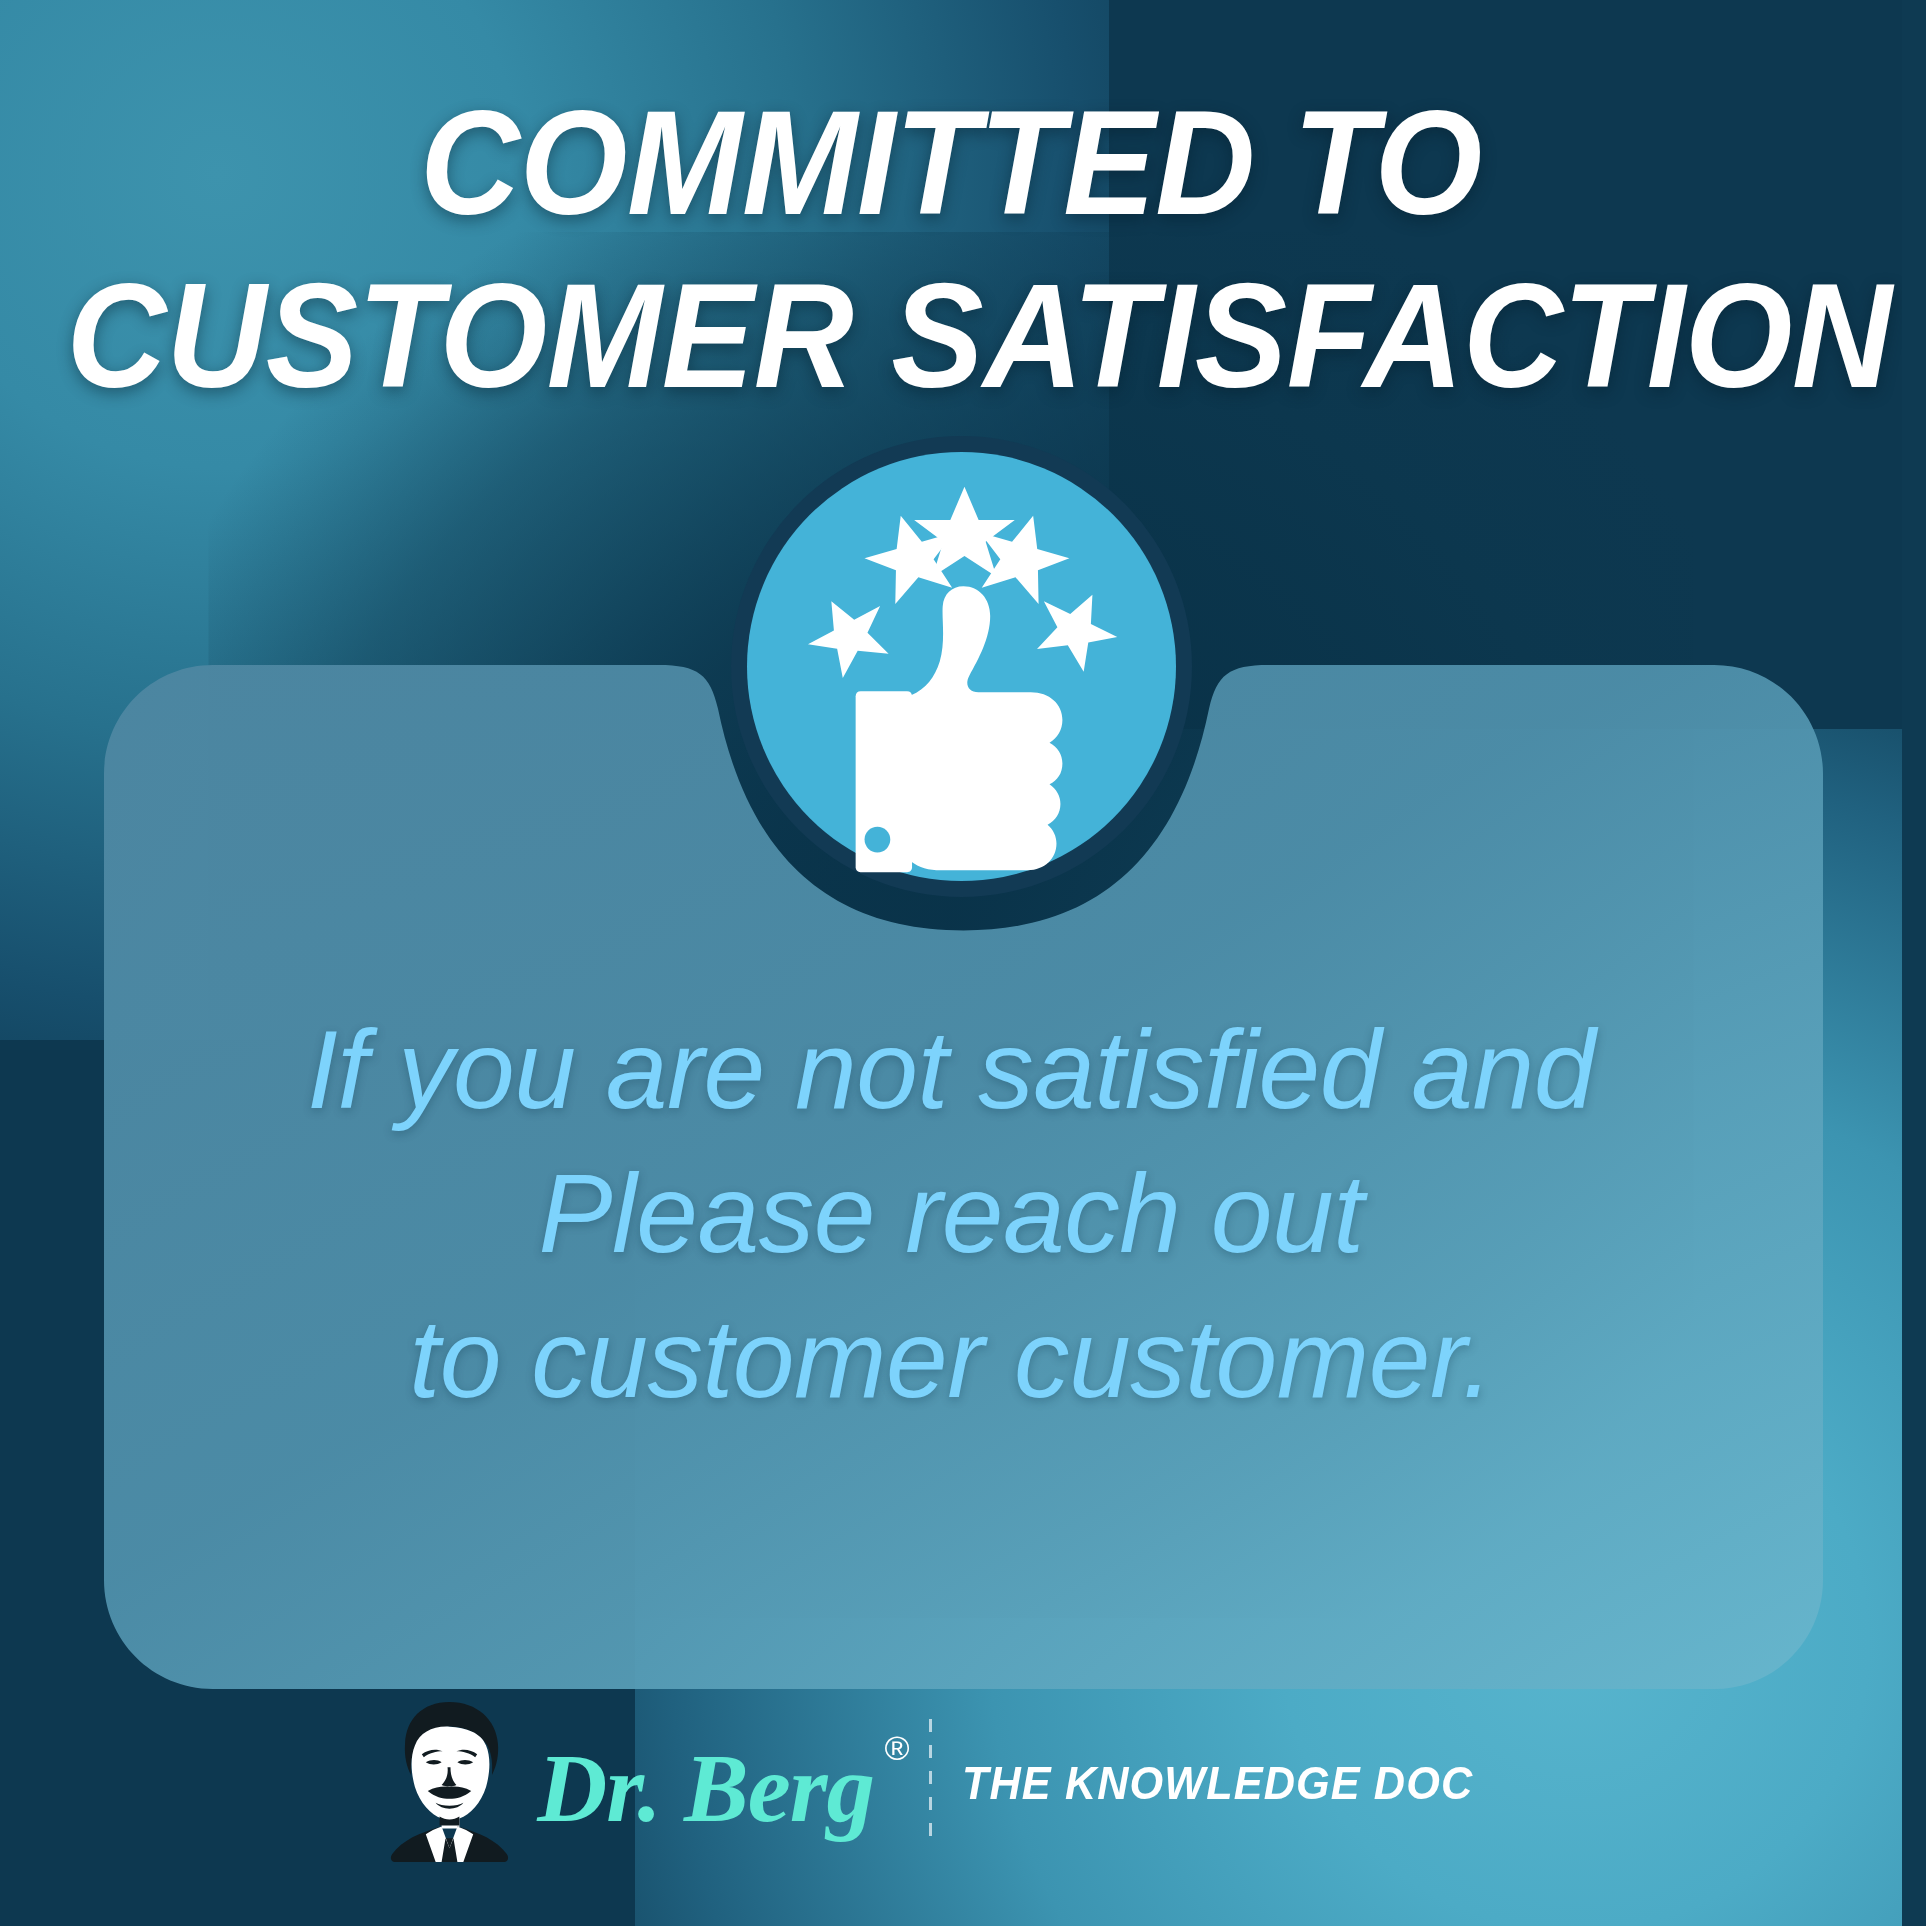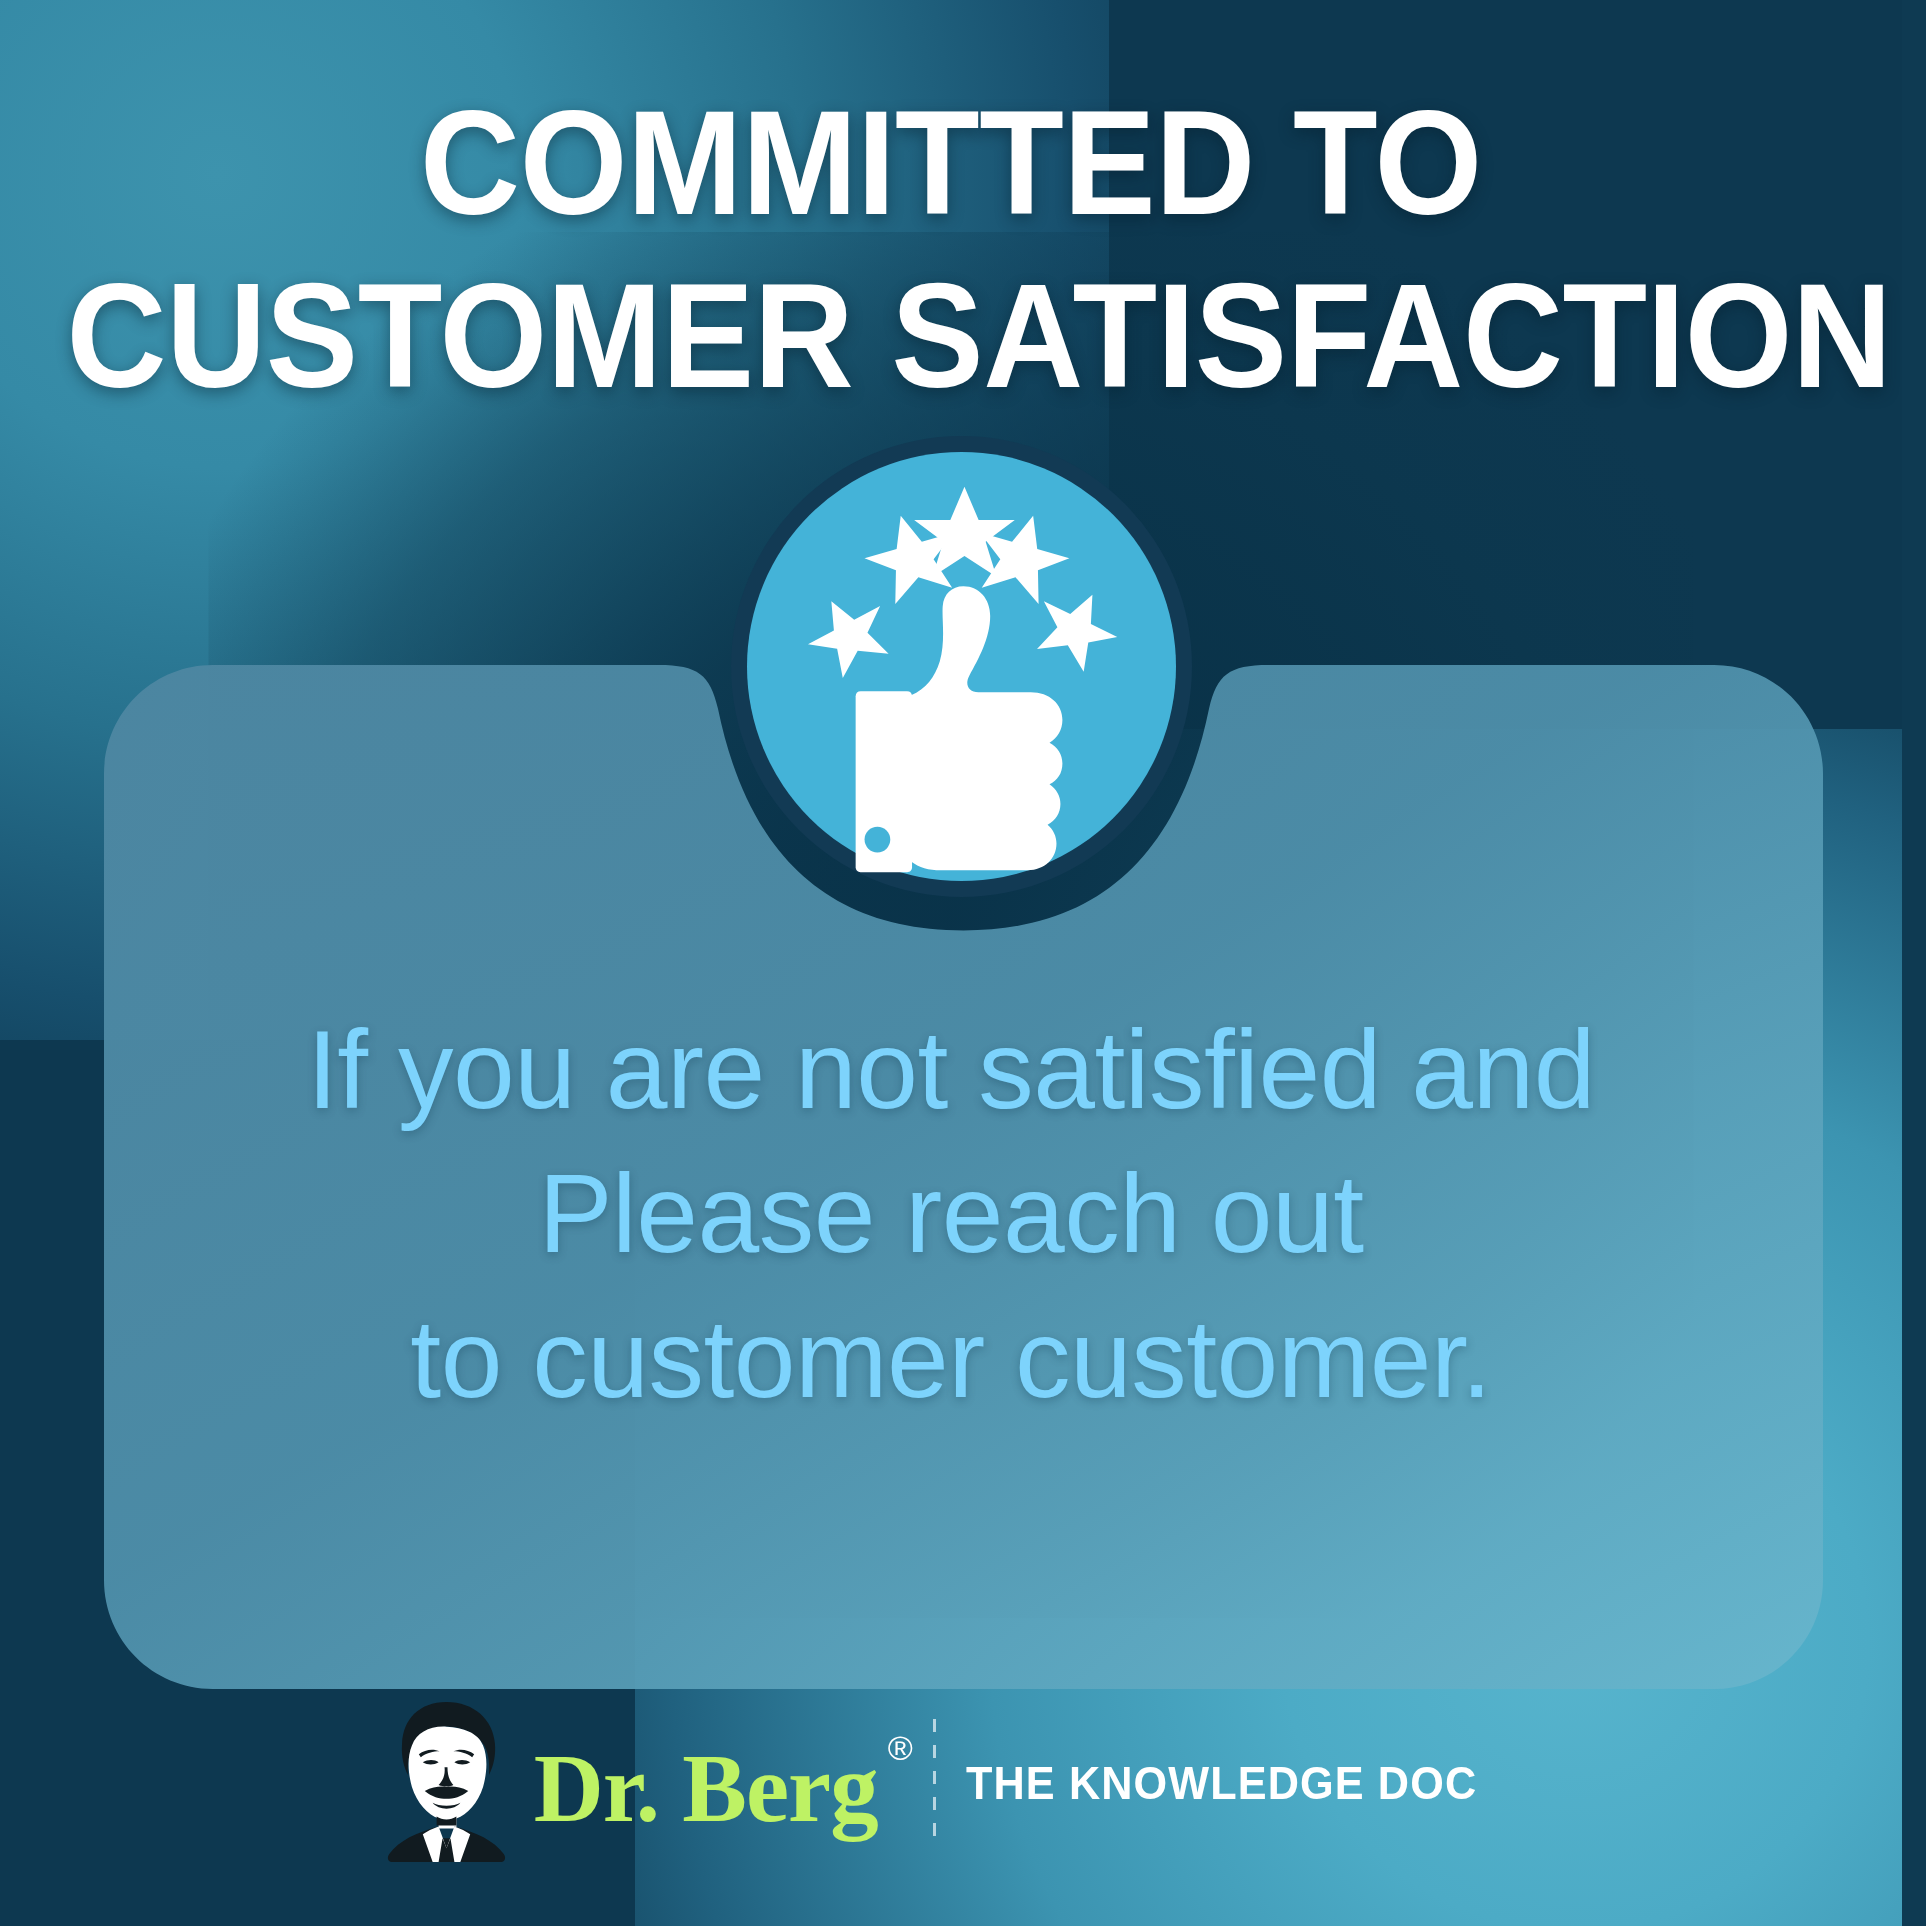--- a/index.html
+++ b/index.html
@@ -10,20 +10,21 @@
   body {
     font-family: "Liberation Sans", sans-serif;
   }
 
   .canvas {
     position: relative;
     width: 1902px;
     height: 1927px;
     overflow: hidden;
     background: #103c55;
+    font-style: italic;
   }
 
   
   .bg-base {
     position: absolute;
     inset: 0;
     background: #0d3850;
   }
   .bg-glow-tl {
     position: absolute;
@@ -153,21 +154,21 @@
     justify-content: center;
     gap: 0px;
   }
   .logo-portrait {
     width: 131px;
     height: 164px;
     flex: 0 0 auto;
     margin-right: 22px;
   }
   .brand-name {
-    color: #bef264;
+    color: #5eead4;
     font-family: "Liberation Serif", serif;
     font-weight: 700;
     font-size: 97px;
     line-height: 1;
     letter-spacing: -1px;
     position: relative;
     top: 6px;
   }
   .brand-reg {
     color: #ffffff;

